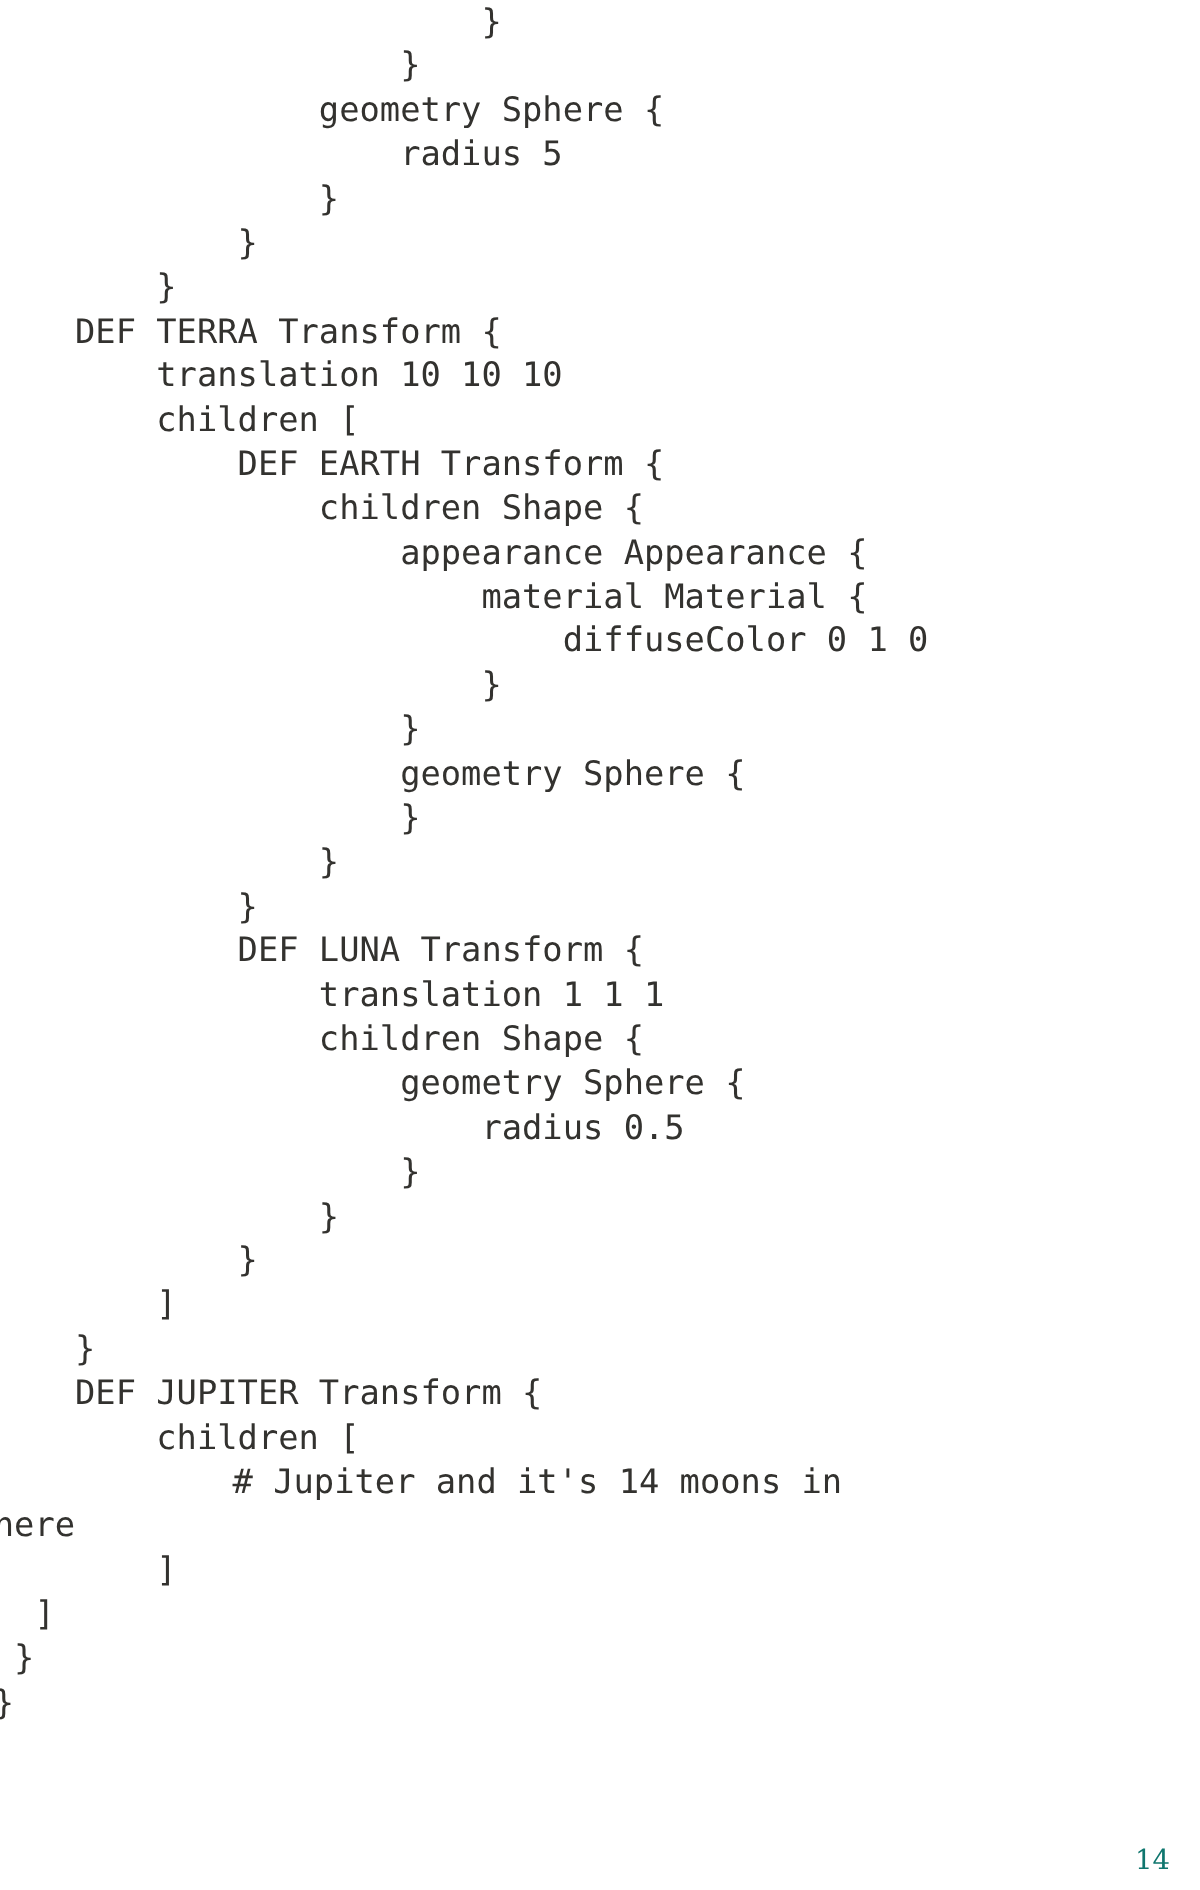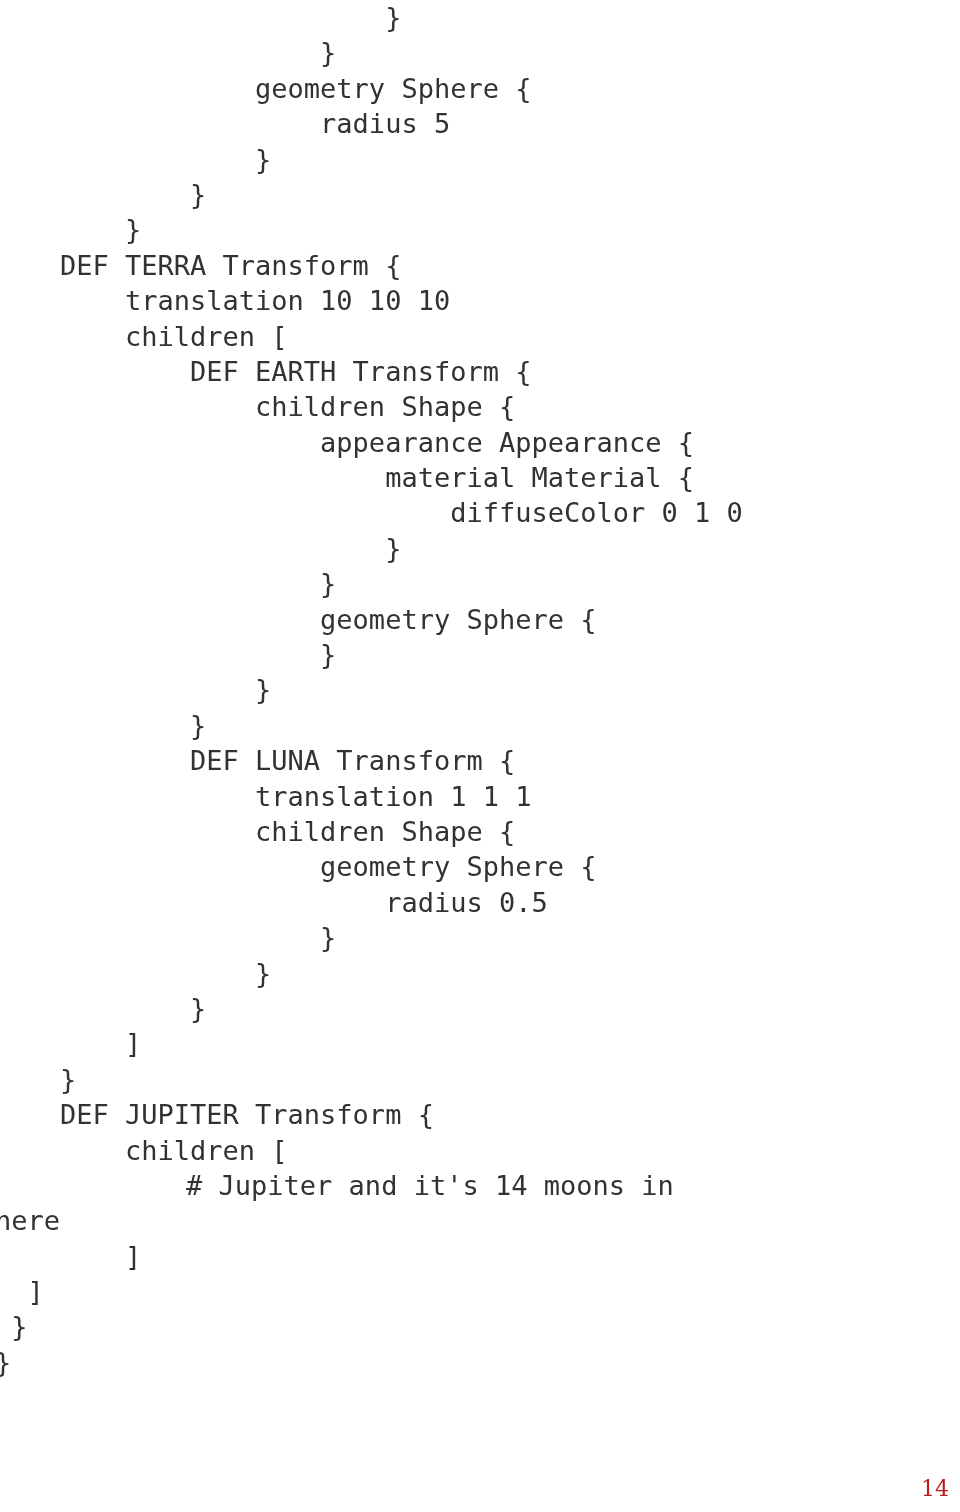--- a/index.html
+++ b/index.html
@@ -49,25 +49,25 @@
     color: #33322f;
   }
 
   
   .code-line.wrapped {
     margin-left: -4px;
   }
 
   #page-number {
     position: absolute;
-    right: 11px;
+    right: 24px;
     bottom: 12px;
     font-family: "DejaVu Serif", "Liberation Serif", serif;
     font-size: 22px;
-    color: #b91c1c;
+    color: #0f766e;
     line-height: 1;
     text-align: center;
   }
 </style>
 </head>
 <body>
 
 <div id="page">
 
   <pre id="code-listing" style="left: -5px;"><span class="code-line">                        }</span><span class="code-line">                    }</span><span class="code-line">                geometry Sphere {</span><span class="code-line">                    radius 5</span><span class="code-line">                }</span><span class="code-line">            }</span><span class="code-line">        }</span><span class="code-line">    DEF TERRA Transform {</span><span class="code-line">        translation 10 10 10</span><span class="code-line">        children [</span><span class="code-line">            DEF EARTH Transform {</span><span class="code-line">                children Shape {</span><span class="code-line">                    appearance Appearance {</span><span class="code-line">                        material Material {</span><span class="code-line">                            diffuseColor 0 1 0</span><span class="code-line">                        }</span><span class="code-line">                    }</span><span class="code-line">                    geometry Sphere {</span><span class="code-line">                    }</span><span class="code-line">                }</span><span class="code-line">            }</span><span class="code-line">            DEF LUNA Transform {</span><span class="code-line">                translation 1 1 1</span><span class="code-line">                children Shape {</span><span class="code-line">                    geometry Sphere {</span><span class="code-line">                        radius 0.5</span><span class="code-line">                    }</span><span class="code-line">                }</span><span class="code-line">            }</span><span class="code-line">        ]</span><span class="code-line">    }</span><span class="code-line">    DEF JUPITER Transform {</span><span class="code-line">        children [</span><span class="code-line wrapped">            # Jupiter and it's 14 moons in</span><span class="code-line">here</span><span class="code-line">        ]</span><span class="code-line">  ]</span><span class="code-line"> }</span><span class="code-line">}</span></pre>

